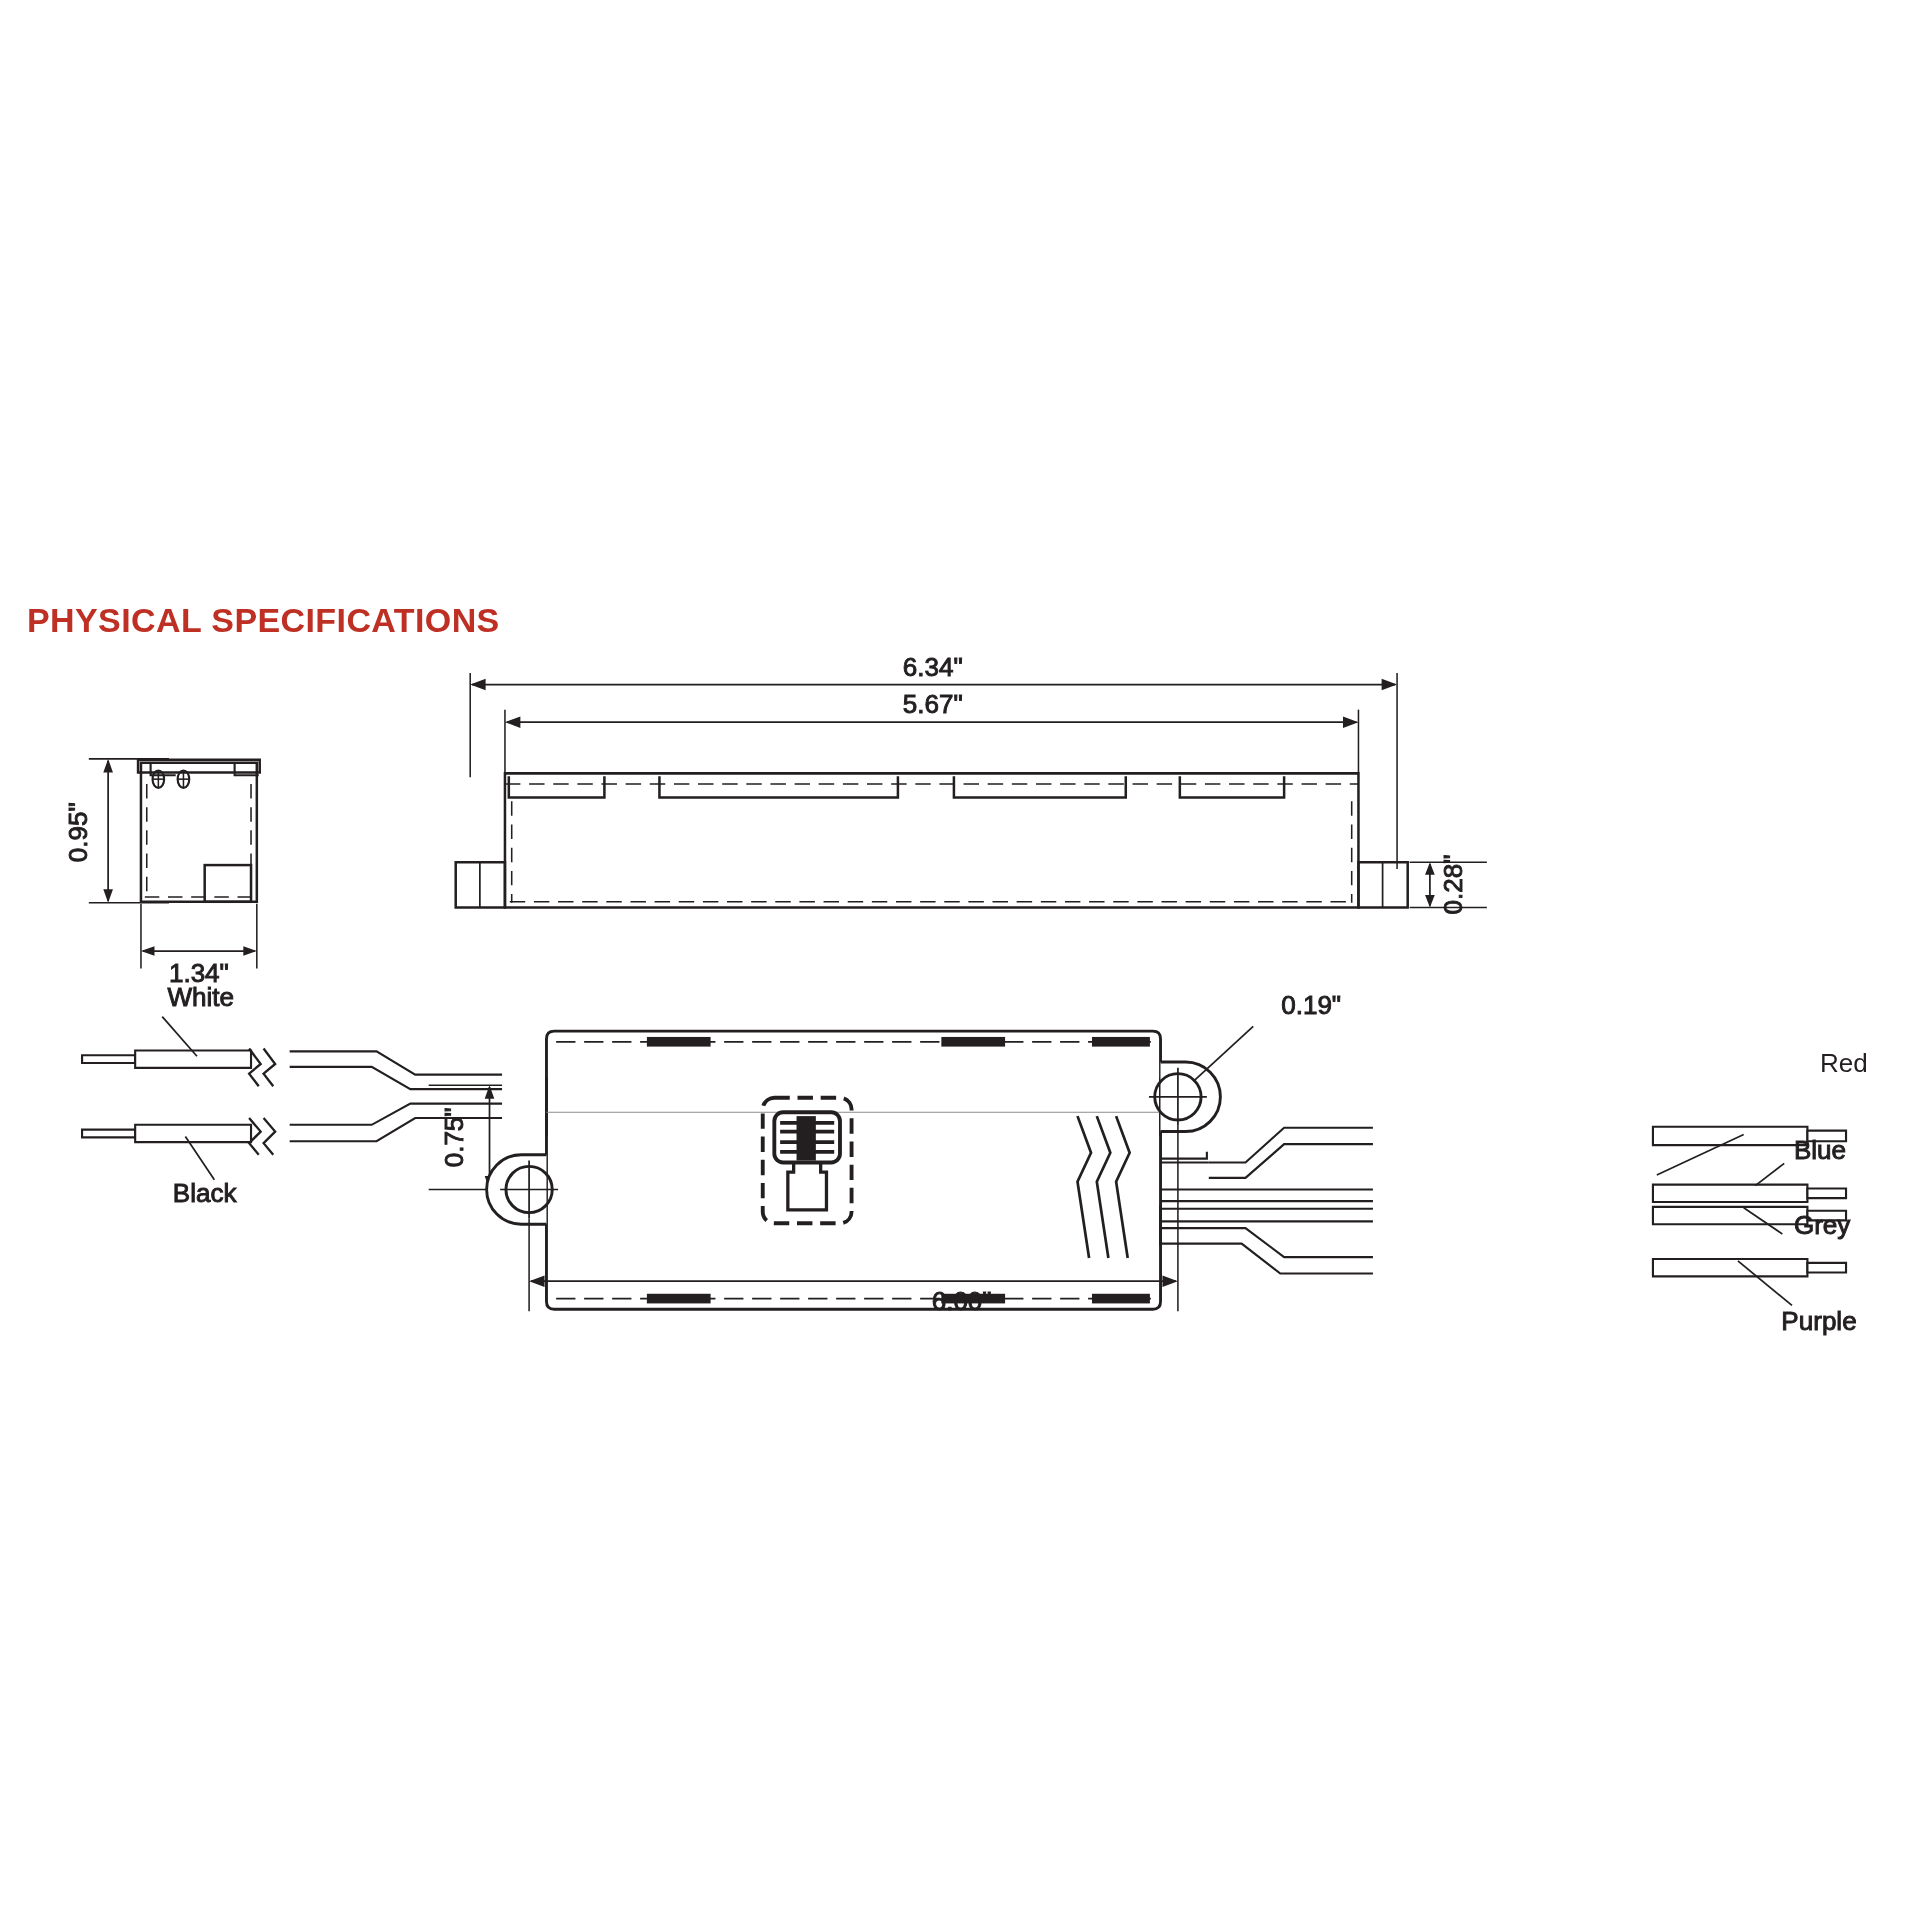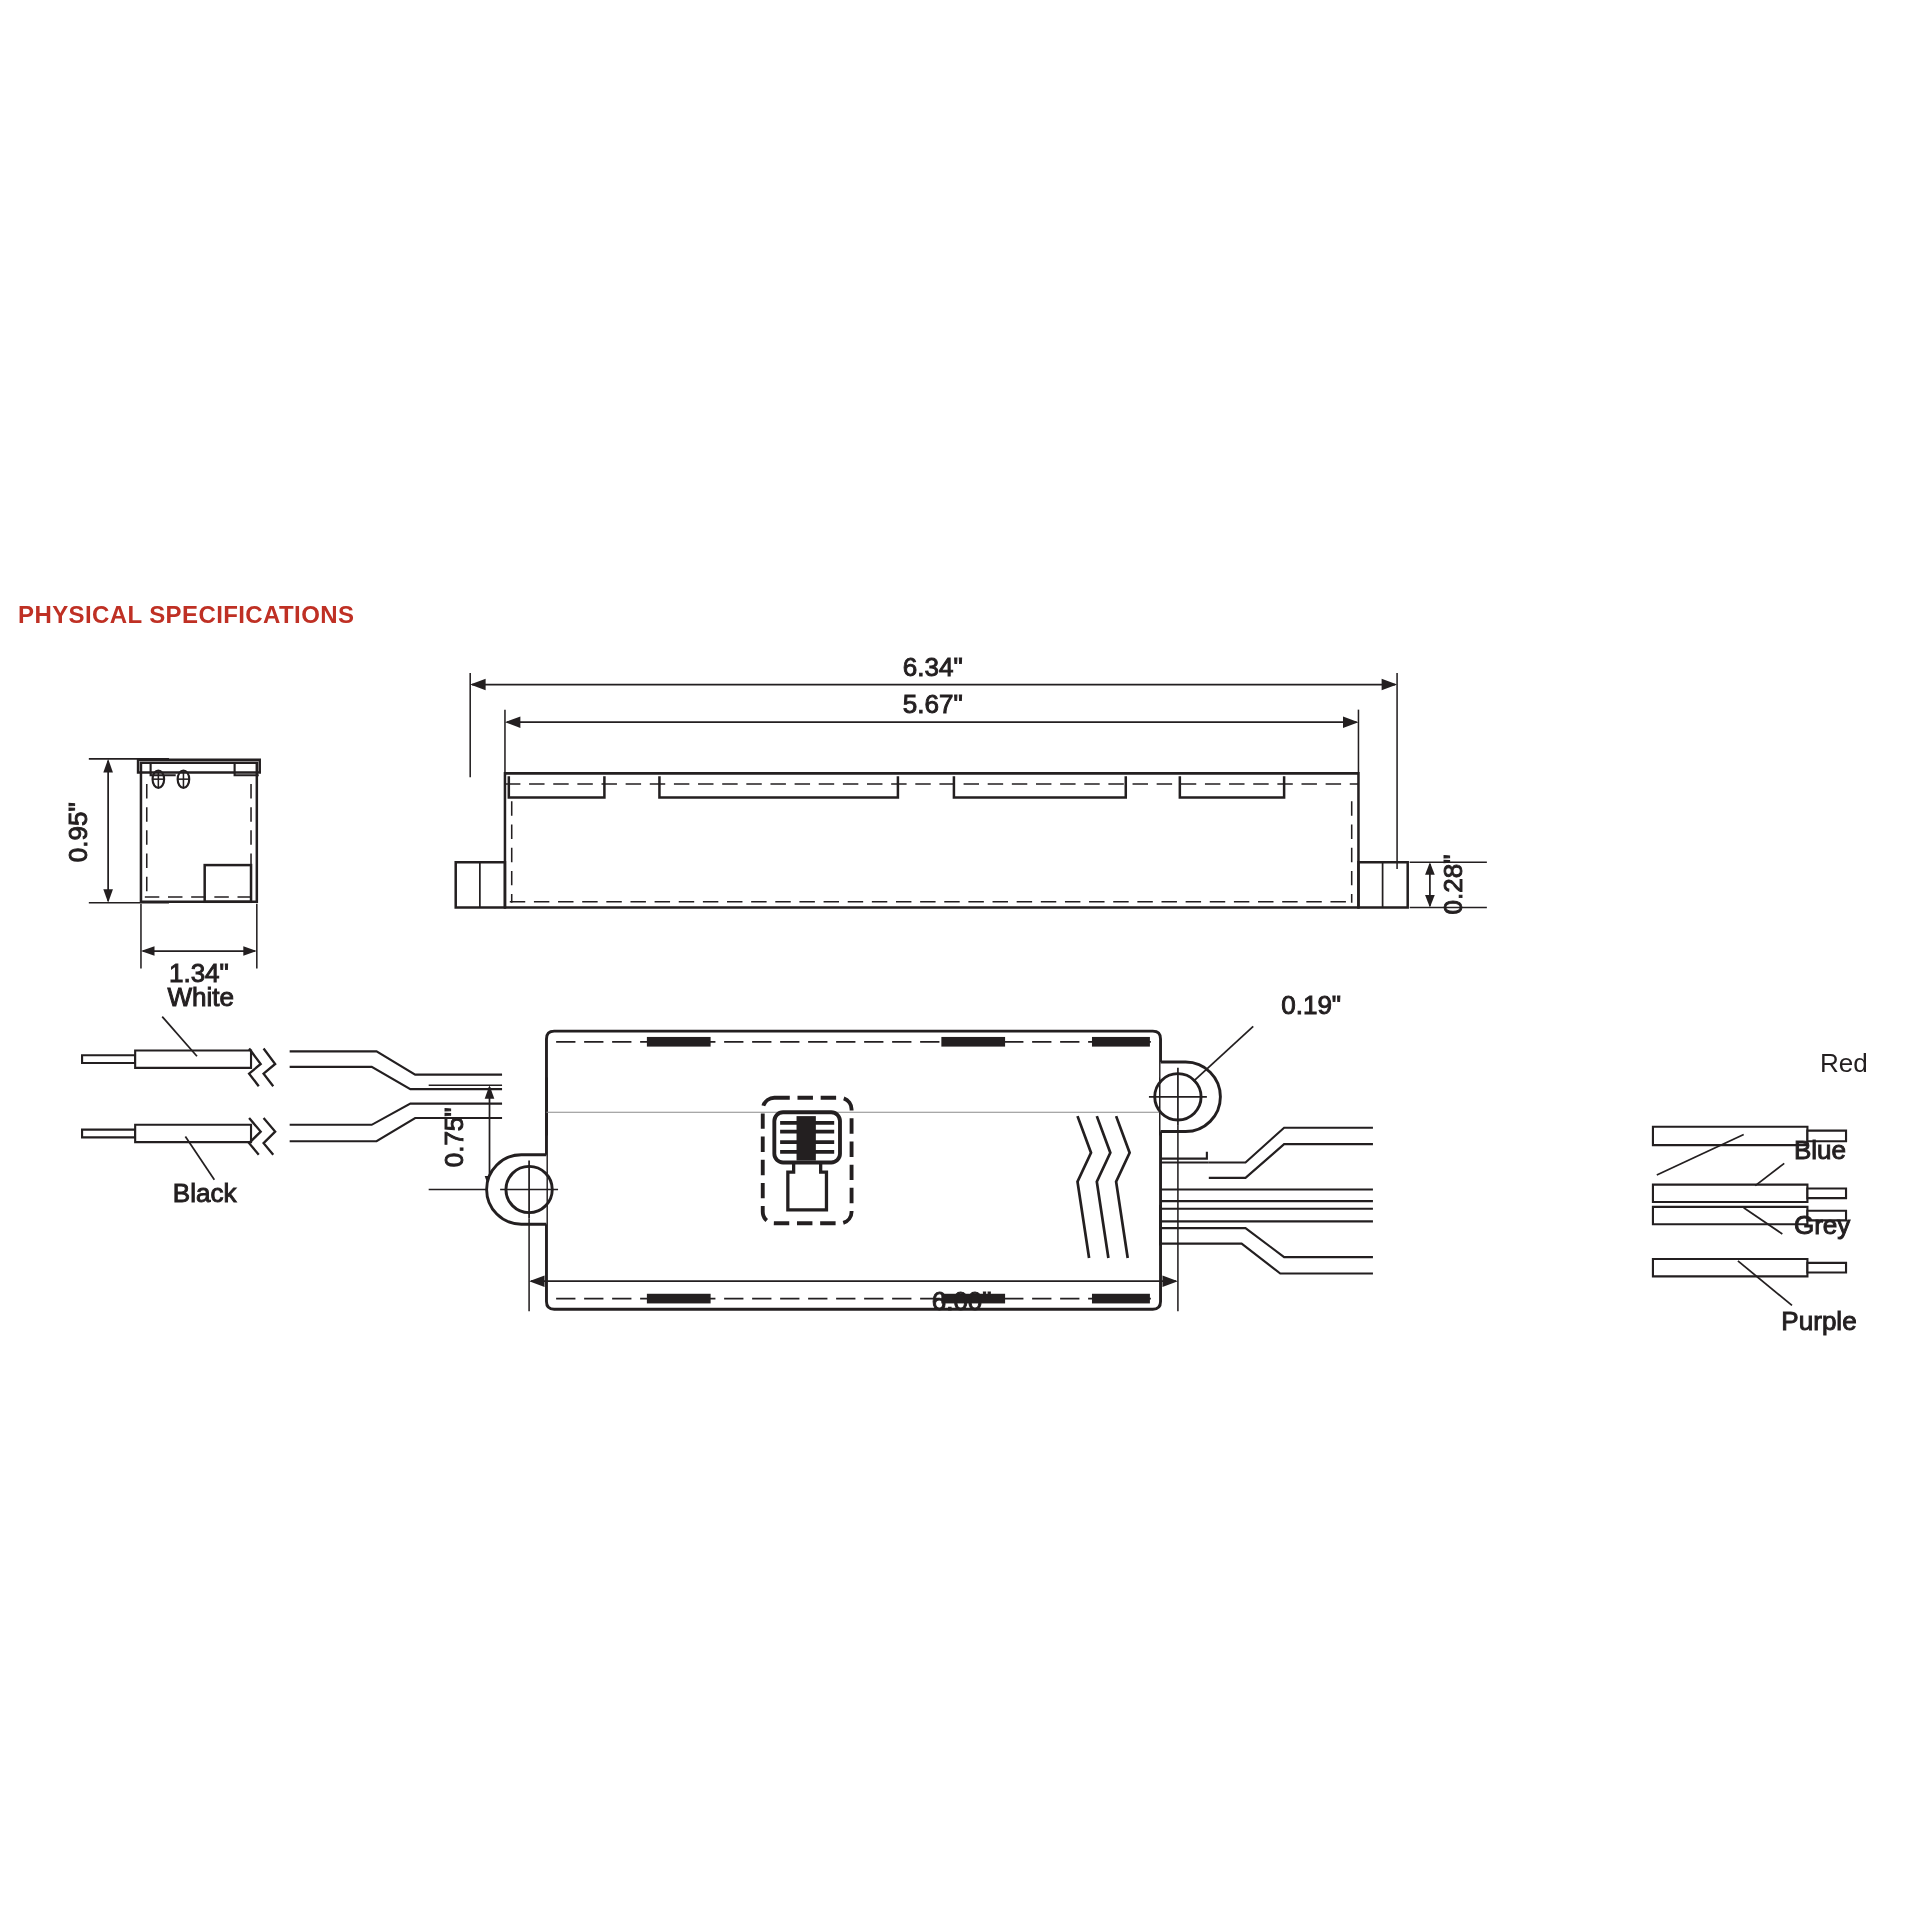--- a/index.html
+++ b/index.html
@@ -18,23 +18,23 @@
   }
   #page {
     position: absolute;
     left: 0; top: 0;
     width: 1931px;
     height: 1931px;
     background: #ffffff;
   }
   #section-title {
     position: absolute;
-    left: 18px;
+    left: 27px;
     top: 601px;
-    font-size: 24px;
+    font-size: 34px;
     font-weight: bold;
     letter-spacing: 0.4px;
     color: #bf3024;
     white-space: nowrap;
   }
   #drawing-svg {
     position: absolute;
     left: 0;
     top: 0;
     width: 1931px;

